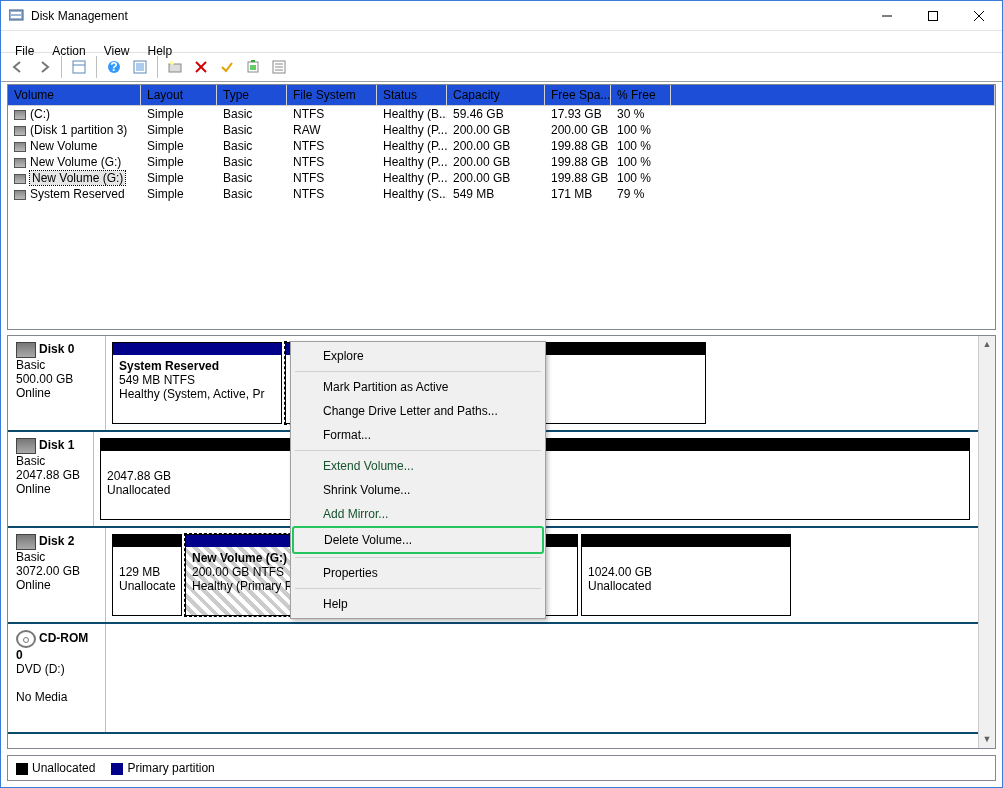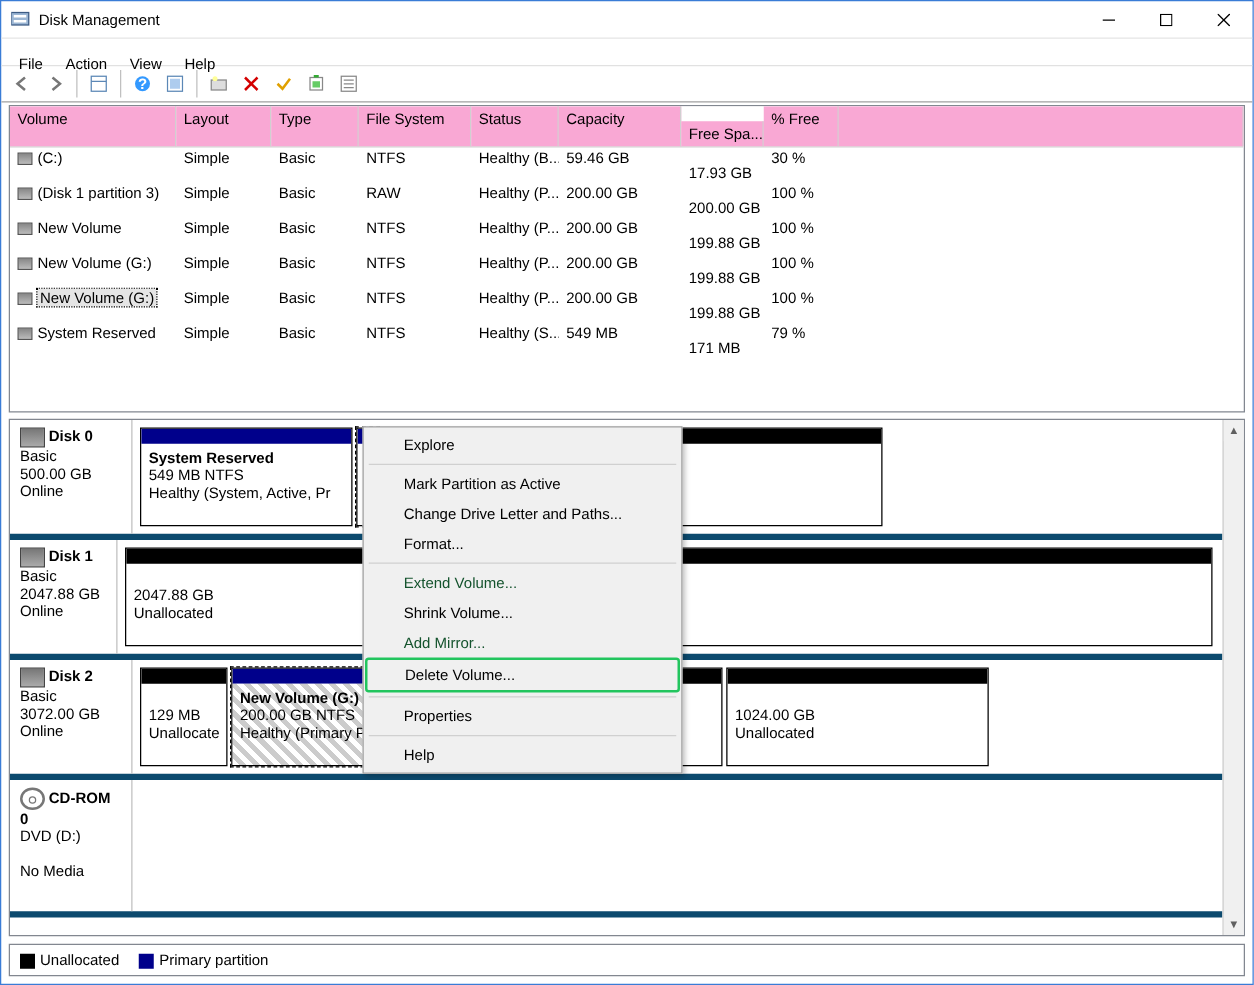--- a/index.html
+++ b/index.html
@@ -13,32 +13,32 @@
   
   .menubar { height:22px; display:flex; align-items:center; padding:0 6px; gap:2px; border-bottom:1px solid #e1e1e1;}
   .menuitem { padding:2px 8px;margin-top:18px; }
   
   .toolbar { height:29px; display:flex; align-items:center; padding:2px 6px; gap:4px; border-bottom:1px solid #a0a0a0;}
   .tbtn { width:22px; height:22px; display:flex; align-items:center; justify-content:center; border:1px solid transparent;}
   .tsep { width:1px;height:22px;background:#c0c0c0;margin:0 2px;}
   
   .listwrap { height:246px; overflow:auto; border:1px solid #828790; margin:2px 6px 0 6px; position:relative; background:#fff;}
   .listhead { display:flex; background:#fff; border-bottom:1px solid #d0d0d0; position:sticky; top:0;}
-  .lh-cell { padding:3px 6px; border-right:1px solid #d0d0d0; background:#f9a8d4; position:relative; white-space:nowrap; overflow:hidden; }
+  .lh-cell { padding:3px 6px; border-right:1px solid #d0d0d0; background:#1d4ed8; position:relative; white-space:nowrap; overflow:hidden; }
   .listbody .row { display:flex; }
   .l-cell { padding:1px 6px; white-space:nowrap; overflow:hidden; }
   .volicon { display:inline-block; width:12px; height:10px; background:linear-gradient(#888,#bbb); margin-right:4px; border:1px solid #555; vertical-align:middle;}
   
-  .c0{width:133px;} .c1{width:76px;} .c2{width:70px;} .c3{width:90px;} .c4{width:70px;} .c5{width:98px;} .c6{width:66px;margin-top:12px;} .c7{width:60px;}
+  .c0{width:133px;} .c1{width:76px;} .c2{width:70px;} .c3{width:90px;} .c4{width:70px;} .c5{width:98px;} .c6{width:66px;} .c7{width:60px;}
   
   .maparea { position:absolute; left:6px; right:6px; top:334px; bottom:38px; border:1px solid #828790; background:#fff; overflow:hidden;}
   .mapscroll{position:absolute; right:0; top:0; bottom:0; width:17px; background:#f0f0f0; border-left:1px solid #cdcdcd;}
   .mapscroll .up,.mapscroll .down{position:absolute;left:0;right:0;height:17px;background:#f0f0f0;text-align:center;line-height:17px;font-size:9px;color:#606060;}
   .mapscroll .up{top:0;}.mapscroll .down{bottom:0;}
-  .diskrow{display:flex; border-bottom:5px solid #0c4a6e; height:96px;}
+  .diskrow{display:flex; border-bottom:2px solid #0c4a6e; height:96px;}
   .diskinfo{width:98px; padding:6px 8px; border-right:1px solid #c0c0c0; position:relative;}
   .diskinfo .dicon{width:20px;height:16px;display:inline-block;background:linear-gradient(#777,#aaa);border:1px solid #444;vertical-align:middle;margin-right:3px;}
   .diskinfo .cdicon{width:20px;height:18px;border:2px solid #777;border-radius:50%;display:inline-block;position:relative;vertical-align:middle;margin-right:3px;}
   .diskinfo .cdicon::after{content:"";position:absolute;top:5px;left:5px;width:4px;height:4px;border:1px solid #777;border-radius:50%;}
   .diskparts{flex:1; display:flex; gap:3px; padding:6px 8px 6px 6px;}
   .part{border:1px solid #000; position:relative; display:flex;flex-direction:column;overflow:hidden;}
   .part .hdr{height:12px;}
   .part .body{flex:1;padding:4px 6px;line-height:14px;}
   .hdr.primary{background:#00008b;}
   .hdr.unalloc{background:#000;}

